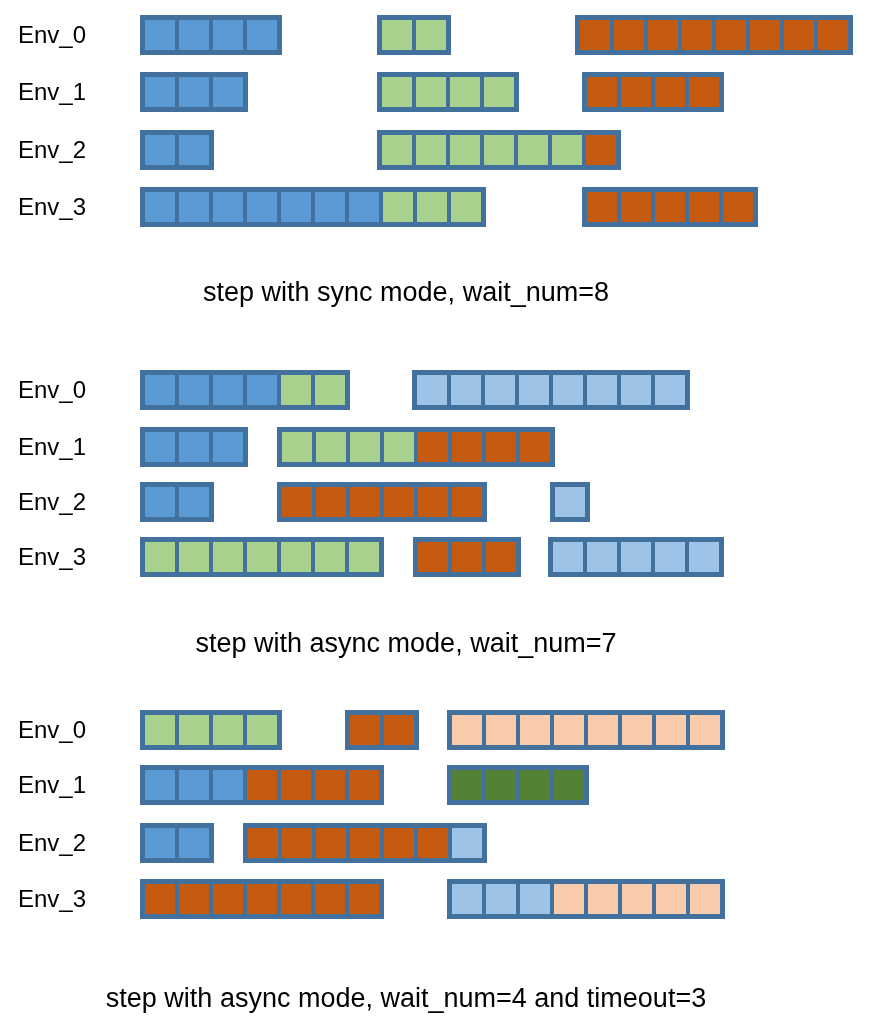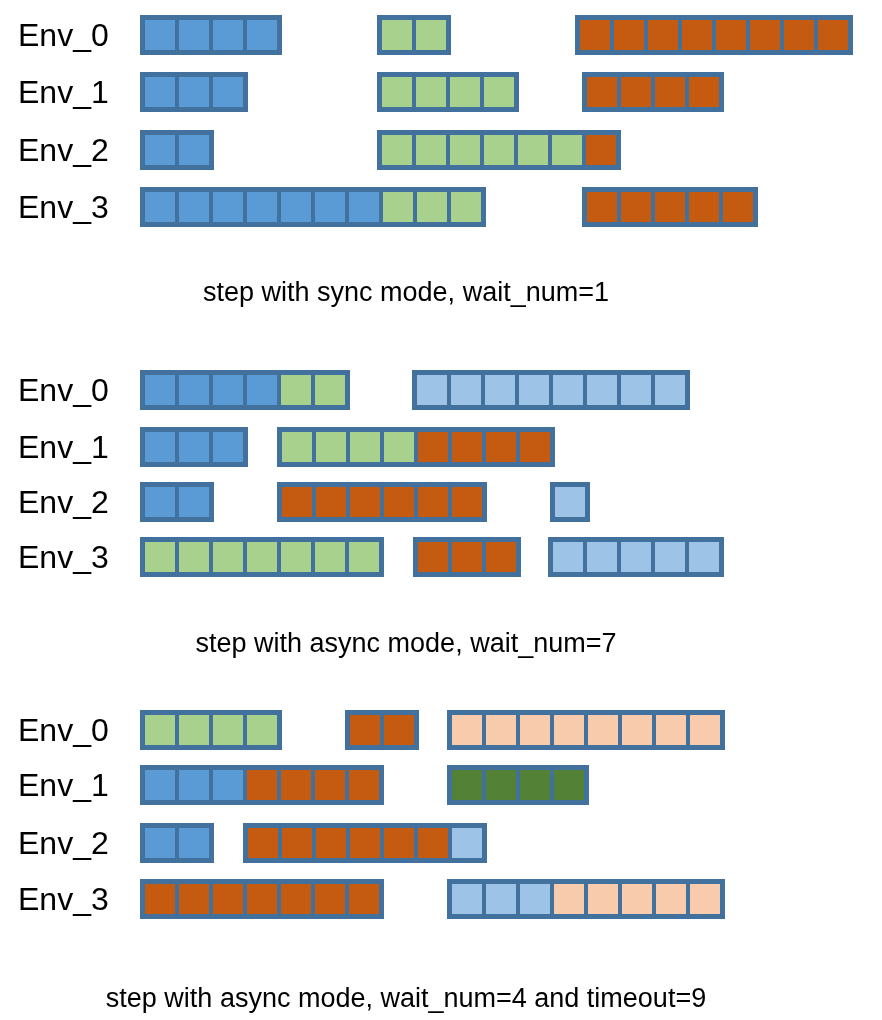--- a/index.html
+++ b/index.html
@@ -20,21 +20,21 @@
     left: 0;
     width: 882px;
     height: 40px;
   }
   .env-label {
     position: absolute;
     left: 18px;
     top: 0;
     height: 40px;
     line-height: 40px;
-    font-size: 32px;
+    font-size: 24px;
     color: #000000;
     white-space: nowrap;
     text-align: right;
   }
   .block-group {
     position: absolute;
     top: 0;
     height: 40px;
     box-sizing: border-box;
     border: 5px solid #41719C;
@@ -136,21 +136,21 @@
         <div class="step-block" style="background: rgb(169, 209, 142);"></div>
       </div>
       <div class="block-group" style="left: 582px; border-color: rgb(65, 113, 156); background: rgb(65, 113, 156);">
         <div class="step-block" style="background: rgb(197, 90, 17);"></div>
         <div class="step-block" style="background: rgb(197, 90, 17);"></div>
         <div class="step-block" style="background: rgb(197, 90, 17);"></div>
         <div class="step-block" style="background: rgb(197, 90, 17);"></div>
         <div class="step-block" style="background: rgb(197, 90, 17);"></div>
       </div>
     </div>
-    <div class="panel-caption" style="top: 277px;">step with sync mode, wait_num=1</div>
+    <div class="panel-caption" style="top: 277px;">step with sync mode, wait_num=8</div>
     <div class="env-row" style="top: 370px;">
       <div class="env-label">Env_0</div>
       <div class="block-group" style="left: 140px; border-color: rgb(65, 113, 156); background: rgb(65, 113, 156);">
         <div class="step-block" style="background: rgb(91, 155, 213);"></div>
         <div class="step-block" style="background: rgb(91, 155, 213);"></div>
         <div class="step-block" style="background: rgb(91, 155, 213);"></div>
         <div class="step-block" style="background: rgb(91, 155, 213);"></div>
         <div class="step-block" style="background: rgb(169, 209, 142);"></div>
         <div class="step-block" style="background: rgb(169, 209, 142);"></div>
       </div>
@@ -298,14 +298,14 @@
         <div class="step-block" style="background: rgb(157, 195, 230);"></div>
         <div class="step-block" style="background: rgb(157, 195, 230);"></div>
         <div class="step-block" style="background: rgb(157, 195, 230);"></div>
         <div class="step-block" style="background: rgb(248, 203, 173);"></div>
         <div class="step-block" style="background: rgb(248, 203, 173);"></div>
         <div class="step-block" style="background: rgb(248, 203, 173);"></div>
         <div class="step-block" style="background: rgb(248, 203, 173);"></div>
         <div class="step-block" style="background: rgb(248, 203, 173);"></div>
       </div>
     </div>
-    <div class="panel-caption" style="top: 983px;">step with async mode, wait_num=4 and timeout=9</div>
+    <div class="panel-caption" style="top: 983px;">step with async mode, wait_num=4 and timeout=3</div>
   </div>
 
 </body></html>

